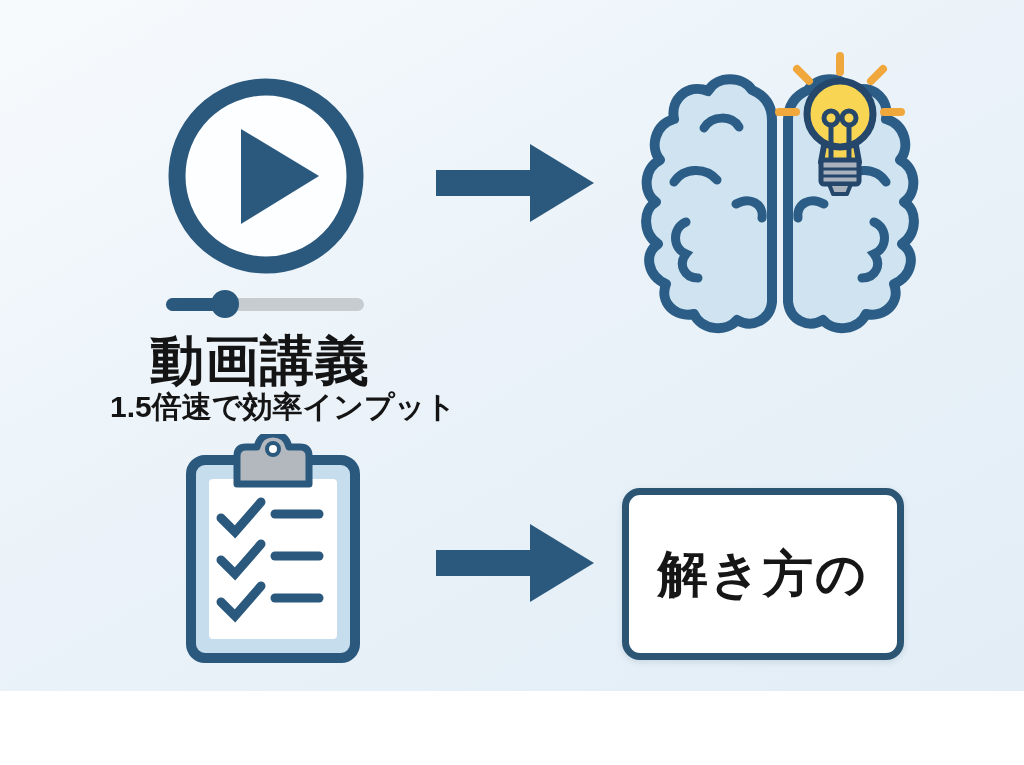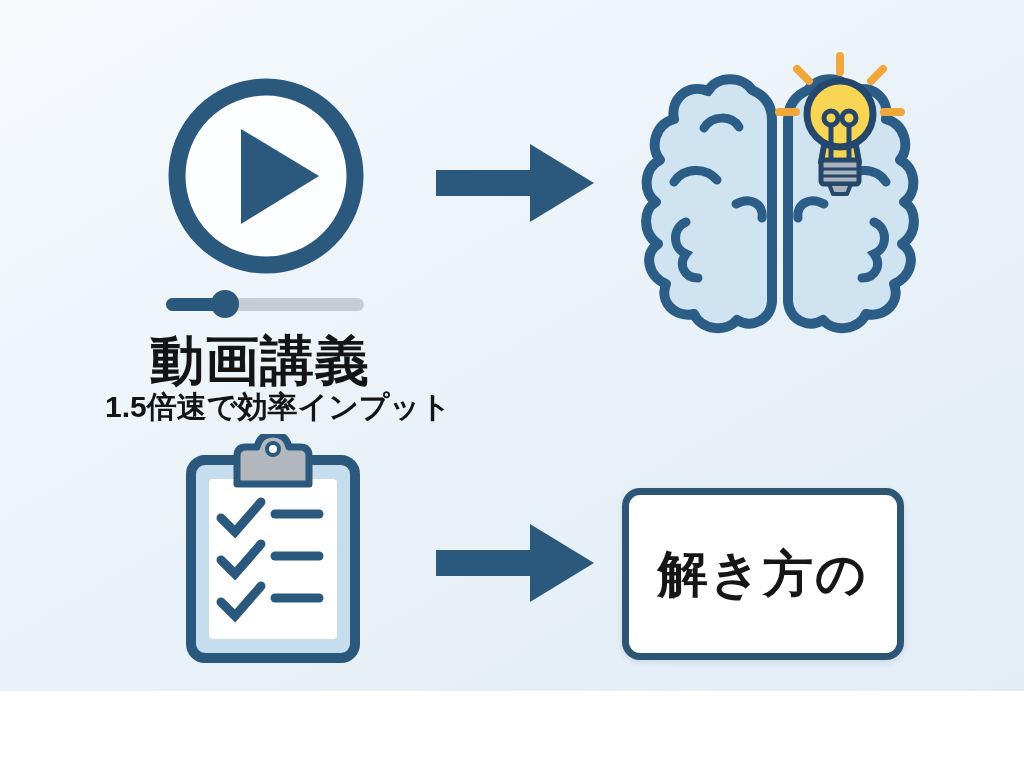--- a/index.html
+++ b/index.html
@@ -94,21 +94,21 @@
       <line x1="191" y1="73" x2="191" y2="106" stroke="#25476b" stroke-width="5"></line>
       <line x1="209" y1="73" x2="209" y2="106" stroke="#25476b" stroke-width="5"></line>
       <rect x="181" y="108" width="38" height="24" rx="3" fill="#aab3bd" stroke="#25476b" stroke-width="5"></rect>
       <line x1="182" y1="117" x2="218" y2="117" stroke="#25476b" stroke-width="3"></line>
       <line x1="182" y1="124" x2="218" y2="124" stroke="#25476b" stroke-width="3"></line>
       <path d="M 189 132 L 193 142 L 207 142 L 211 132 Z" fill="#aab3bd" stroke="#25476b" stroke-width="4" stroke-linejoin="round"></path>
     </g>
   </svg>
 
   <div class="abs label title-lg" style="left:110px;top:331px;width:300px;">動画講義</div>
-  <div class="abs label title-md" style="left:88px;top:390px;width:380px;">1.5倍速で効率インプット</div>
+  <div class="abs label title-md" style="left:76px;top:390px;width:380px;text-align:right;">1.5倍速で効率インプット</div>
 
   <svg class="abs" style="left:183px;top:434px;" width="180" height="230" viewBox="0 0 180 230">
     <rect x="8" y="26" width="164" height="198" rx="14" fill="#c5ddec" stroke="#2b587d" stroke-width="10"></rect>
     <rect x="26" y="45" width="128" height="160" rx="4" fill="#ffffff"></rect>
     <path d="M 54 50 L 54 22 Q 54 13 63 13 L 74 13 Q 77 0 90 0 Q 103 0 106 13 L 117 13 Q 126 13 126 22 L 126 50 Z" fill="#b3b8bf" stroke="#2b587d" stroke-width="7" stroke-linejoin="round"></path>
     <circle cx="90" cy="15" r="6" fill="#ffffff" stroke="#2b587d" stroke-width="4"></circle>
     <g stroke="#2b587d" stroke-width="9" stroke-linecap="round" fill="none">
       <polyline points="38,84 52,98 78,68"></polyline>
       <line x1="92" y1="80" x2="136" y2="80"></line>
       <polyline points="38,126 52,140 78,110"></polyline>

